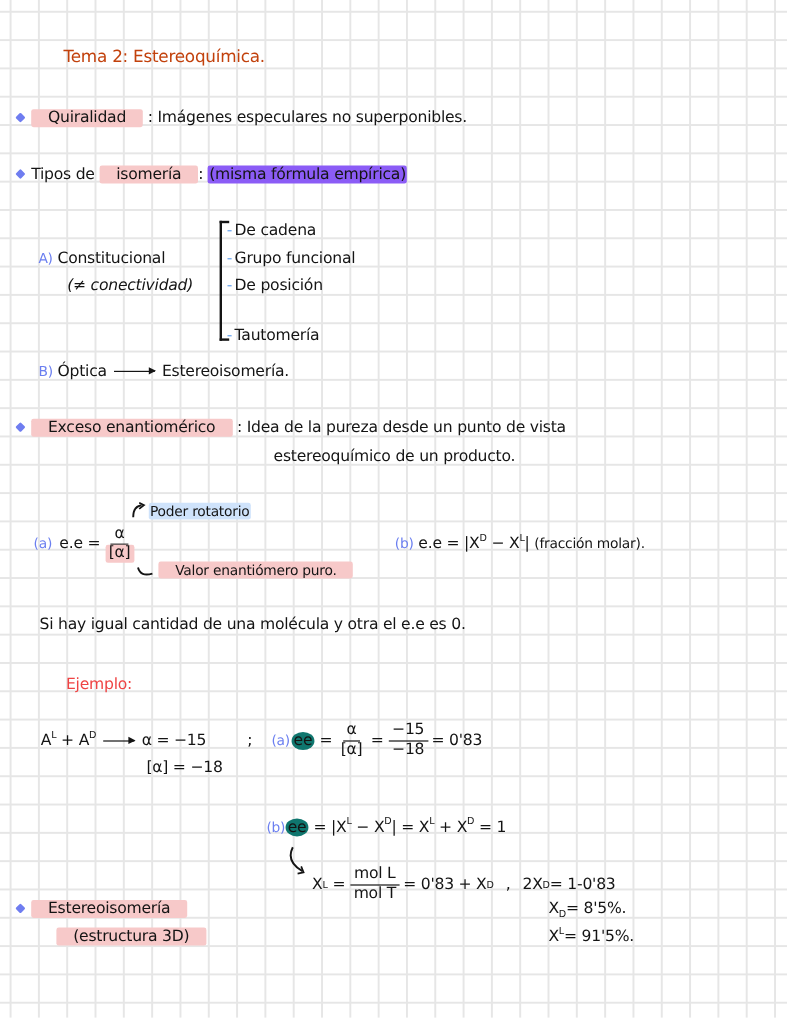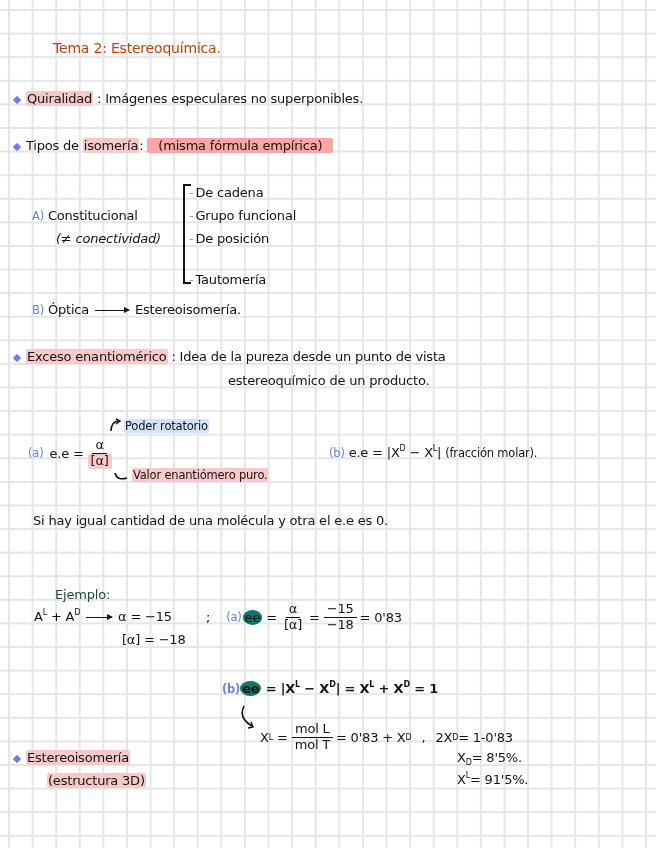--- a/index.html
+++ b/index.html
@@ -10,25 +10,25 @@
       linear-gradient(to right, #e6e6e6 0, #e6e6e6 2px, transparent 2px),
       linear-gradient(to bottom, #e6e6e6 0, #e6e6e6 2px, transparent 2px);
     background-size: 23.6px 23.6px;
     background-position: 8px 9px;
     font-family: "Liberation Sans", sans-serif;
     color:#111;
   }
   .abs { position:absolute; white-space:nowrap; }
   .hand { font-family: "DejaVu Sans", sans-serif; font-size:13px; letter-spacing:-0.2px; color:#141414; }
   .title { font-size:14px; color:#c2410c; }
-  .blue { color:#14532d;margin-top:24px; }
+  .blue { color:#ef4444; }
   .lblue { color:#6b7ff0; }
   .bullet { display:inline-block; width:6px; height:6px; background:#6f7df0; transform:rotate(45deg); margin-right:6px; vertical-align:middle; border-radius:1px; }
-  .hl-pink { background:#f7c9c9; border-radius:2px; padding:0 1px; }
-  .hl-orange { background:#fca5a5; border-radius:2px; padding:0 11px; }
+  .hl-pink { background:#f7c9c9; border-radius:2px; padding:0 14px; }
+  .hl-orange { background:#8b5cf6; border-radius:2px; padding:0 1px; }
   .hl-blue { background:#cfe3fb; border-radius:2px; padding:0 1px; }
   .hl-dot { background:#0f766e; border-radius:50%; padding:0 2px; }
   .small { font-size:11.5px; }
   .frac { display:inline-flex; flex-direction:column; align-items:center; vertical-align:middle; line-height:1.15; }
   .frac .num { border-bottom:1.5px solid #141414; padding:0 3px; }
   .frac .den { padding:0 3px; }
   .bracket { position:absolute; border:2px solid #141414; border-right:none; width:6px; }
   .dash { color:#6fa8f0; margin-right:2px; }
   .arrow-line { display:inline-block; width:34px; height:1.5px; background:#141414; vertical-align:middle; position:relative; margin:0 2px; }
   .arrow-line::after { content:""; position:absolute; right:-1px; top:-3px; border-left:6px solid #141414; border-top:3.5px solid transparent; border-bottom:3.5px solid transparent; }
@@ -125,21 +125,21 @@
       <span class="den">[α]</span>
     </span>
   <span style="margin:0 4px;">=</span>
   <span class="frac">
       <span class="num">−15</span>
       <span class="den">−18</span>
     </span>
   <span style="margin-left:3px;">= 0'83</span>
 </div>
 
-<div class="abs hand" style="left:222px; top:680px;font-weight:bold;">
+<div class="abs hand" style="left:222px; top:680px;">
   <span class="lblue small">(b)</span><span class="hl-dot">ee</span>
   <span>= |X</span><sup>L</sup><span> − X</span><sup>D</sup><span>| = X</span><sup>L</sup><span> + X</span><sup>D</sup><span> = 1</span>
 </div>
 <svg class="curve" style="left:238px; top:704px;" width="20" height="26">
   <path d="M6 2 Q0 14 14 22" stroke="#141414" stroke-width="1.6" fill="none"></path>
   <path d="M10 24 L15 23 L13 18" stroke="#141414" stroke-width="1.4" fill="none"></path>
 </svg>
 
 <div class="abs hand" style="left:260px; top:722px; display:flex; align-items:center;">
   <span>X</span>

